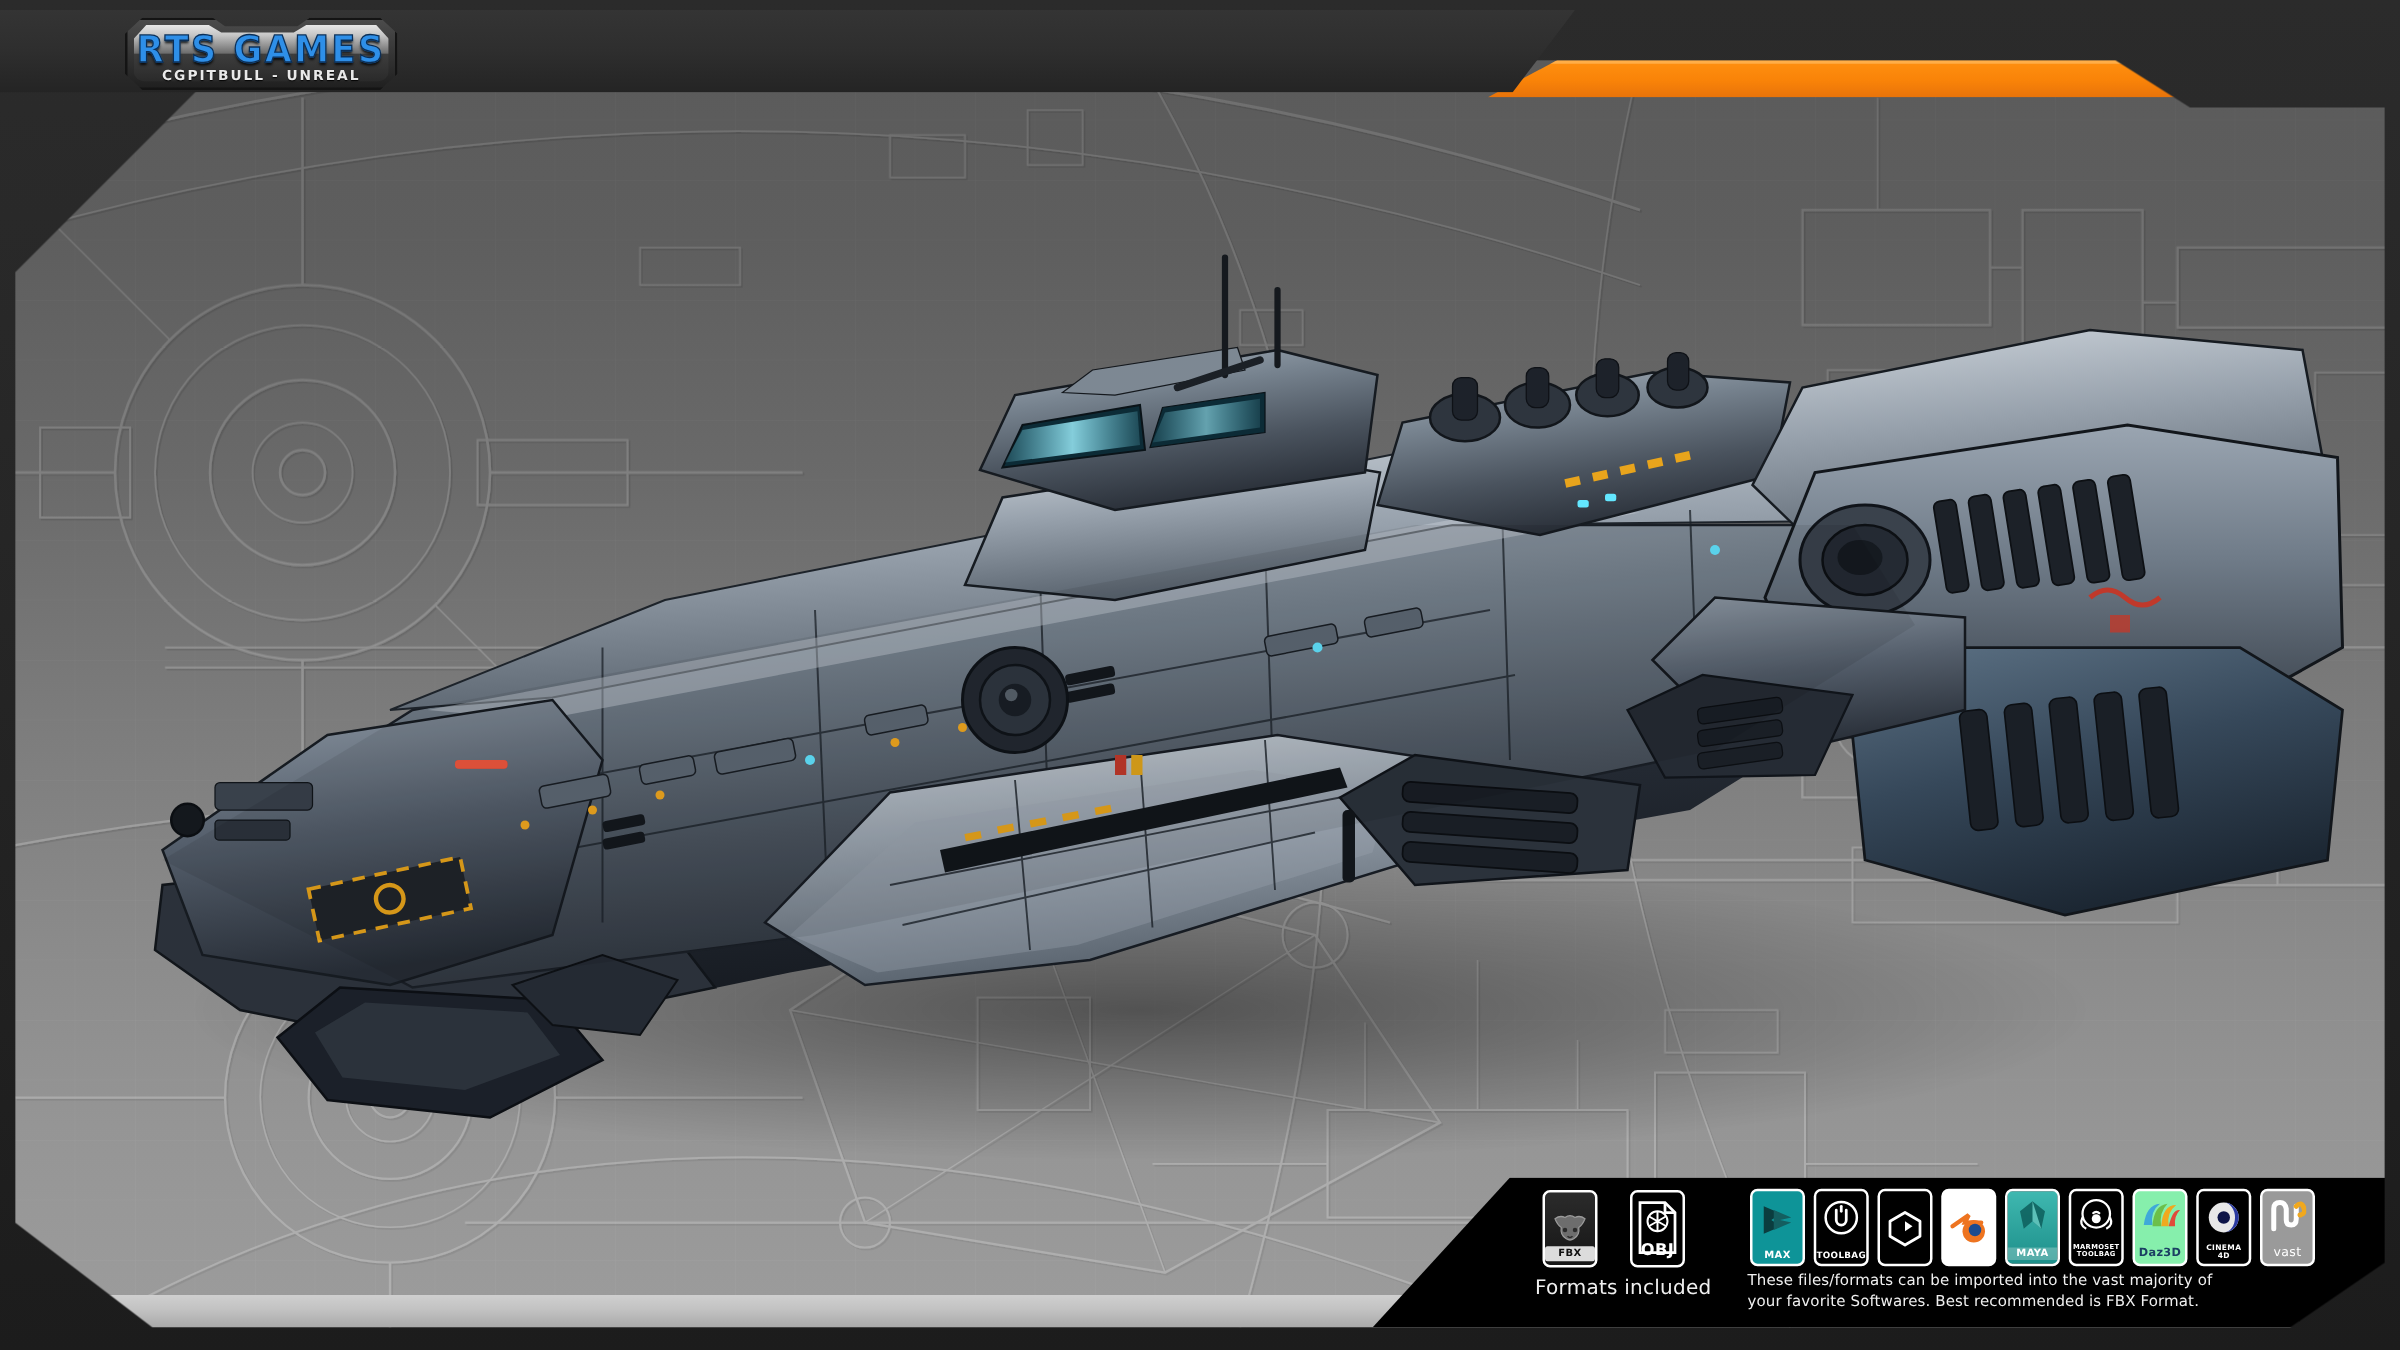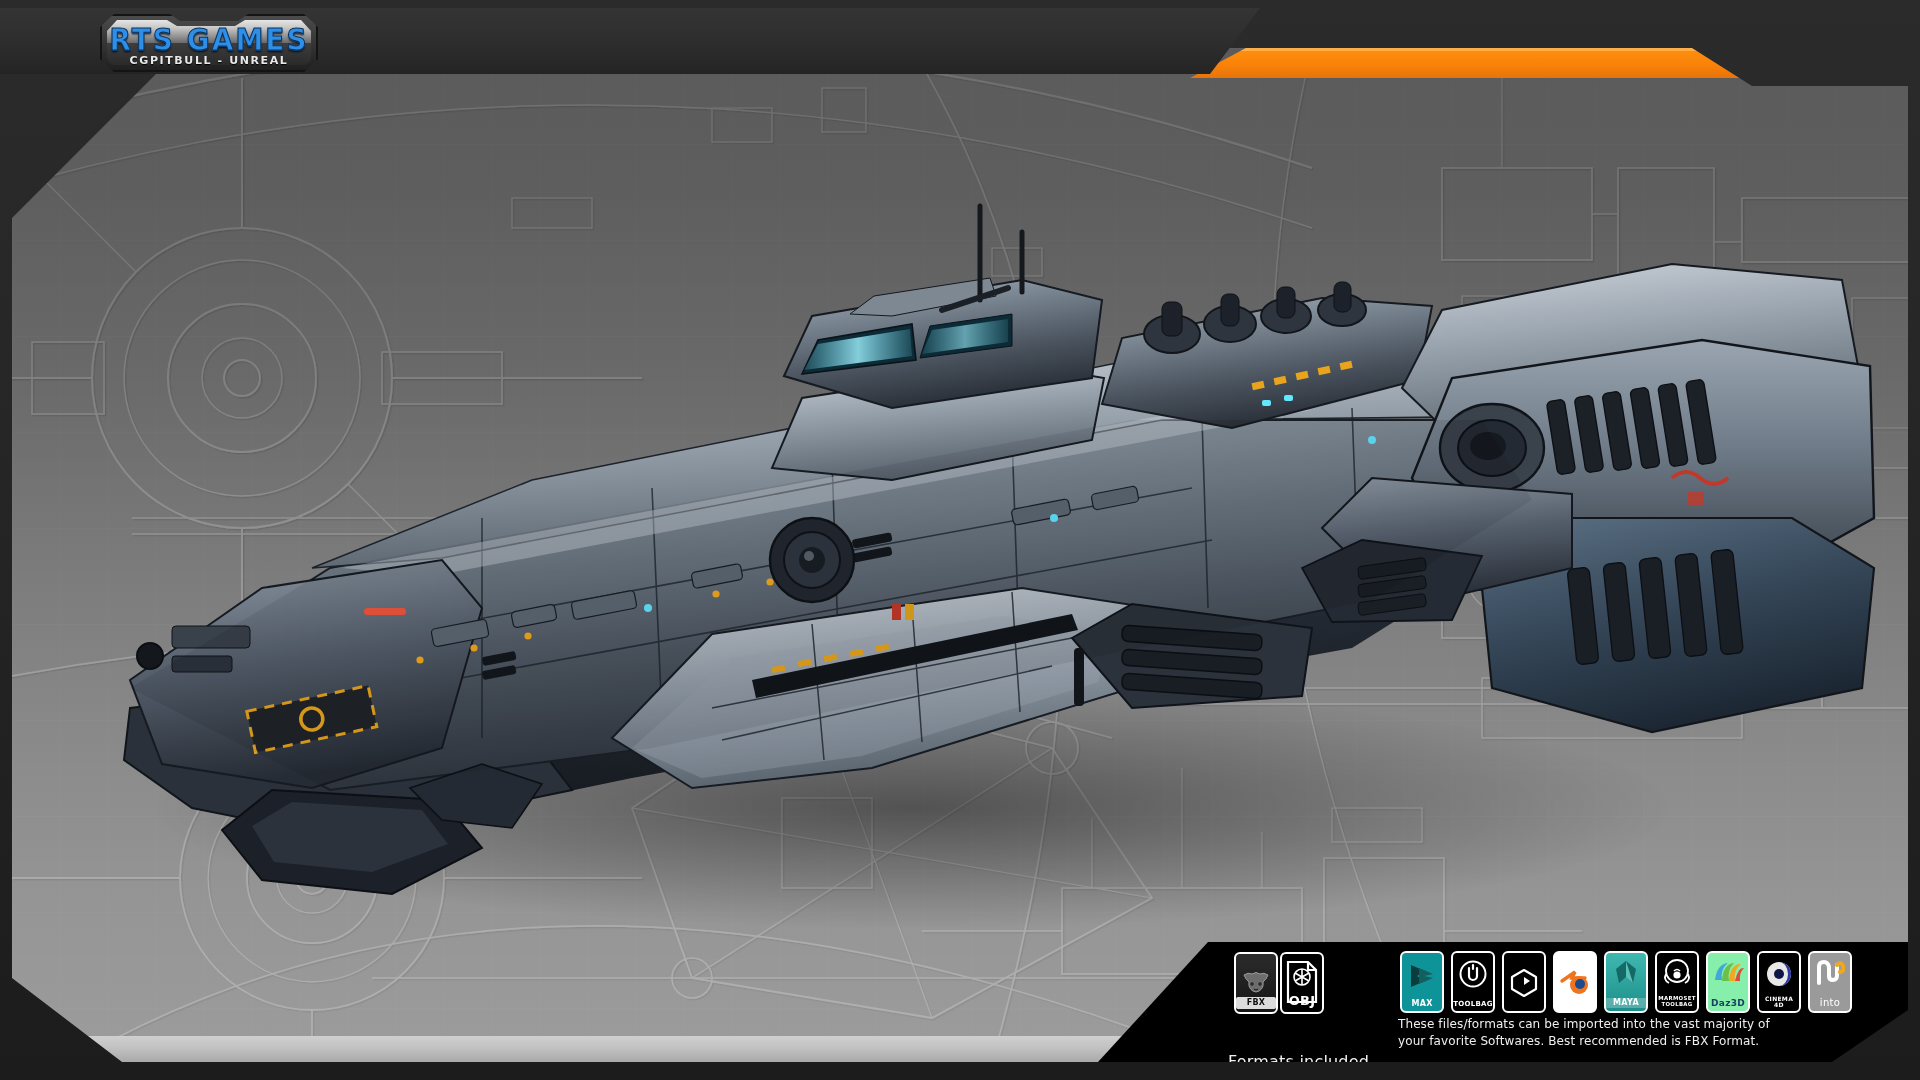--- a/index.html
+++ b/index.html
@@ -119,41 +119,41 @@
   .ship-stage{ position:absolute; inset:0; }
   .ship-stage svg{ width:100%; height:100%; display:block; }
 
   
   .info-panel{
     position:absolute; right:0px; bottom:0px; width:810px; height:120px;
     background:#000;
     clip-path: polygon(110px 0, 810px 0, 810px 120px, 0 120px);
     z-index: 12;
   }
-  .fmt-group{ position:absolute; left:136px; top:10px; display:flex; gap:2px; }
+  .fmt-group{ position:absolute; left:136px; top:10px; display:flex; gap:26px; }
   .soft-group{ position:absolute; left:302px; top:9px; display:flex; gap:7px; }
 
   .tile{
     width:44px; height:62px; border-radius:6px;
     display:flex; align-items:center; justify-content:center;
     position:relative; overflow:hidden;
     border:2px solid #ffffff;
     background:#000;
   }
   .tile-lbl{
     position:absolute; bottom:3px; left:0; right:0; text-align:center;
     font-family:"DejaVu Sans", sans-serif; font-weight:bold;
     font-size:8px; letter-spacing:.3px; color:#fff; line-height:1;
   }
   .tile svg{ display:block; }
 
   .formats-caption{
     position:absolute; left:130px; top:78px; width:180px;
     font-family:"DejaVu Sans", sans-serif; font-size:16px;
-    color:#efefef; letter-spacing:.2px; white-space:nowrap;margin-top:32px;
+    color:#efefef; letter-spacing:.2px; white-space:nowrap;
   }
   .panel-note{
     position:absolute; left:300px; top:74px; width:500px;
     font-family:"DejaVu Sans", sans-serif; font-size:12px;
     color:#efefef; line-height:1.38; letter-spacing:.1px;
   }
 </style>
 </head>
 <body>
 
@@ -648,21 +648,21 @@
               <circle cx="15" cy="15" r="5" fill="#0e1547"></circle>
             </svg>
             <span class="tile-lbl" style="font-size:6px;">CINEMA 4D</span>
           </div>
 
           <div class="tile" style="background:#9a9a9a;">
             <svg width="30" height="28" viewBox="0 0 30 28" style="position:absolute;top:6px;">
               <path d="M4 24 V8 q0 -5 5 -5 q4 0 5 5 v9 q0 4 4 4 q4 0 4 -5 V6" fill="none" stroke="#fff" stroke-width="4" stroke-linecap="round"></path>
               <path d="M22 6 q4 -4 6 1 q2 5 -3 6" fill="none" stroke="#f0a81e" stroke-width="4" stroke-linecap="round"></path>
             </svg>
-            <span class="tile-lbl" style="color:#fff;font-size:10px;font-weight:normal;">into</span>
+            <span class="tile-lbl" style="color:#fff;font-size:10px;font-weight:normal;">vast</span>
           </div>
         </div>
 
         <div class="formats-caption">Formats included</div>
 
         <div class="panel-note">
           <span>These files/formats can be imported into the vast majority of</span><br>
           <span>your favorite Softwares. Best recommended is FBX Format.</span>
         </div>
       </div>

